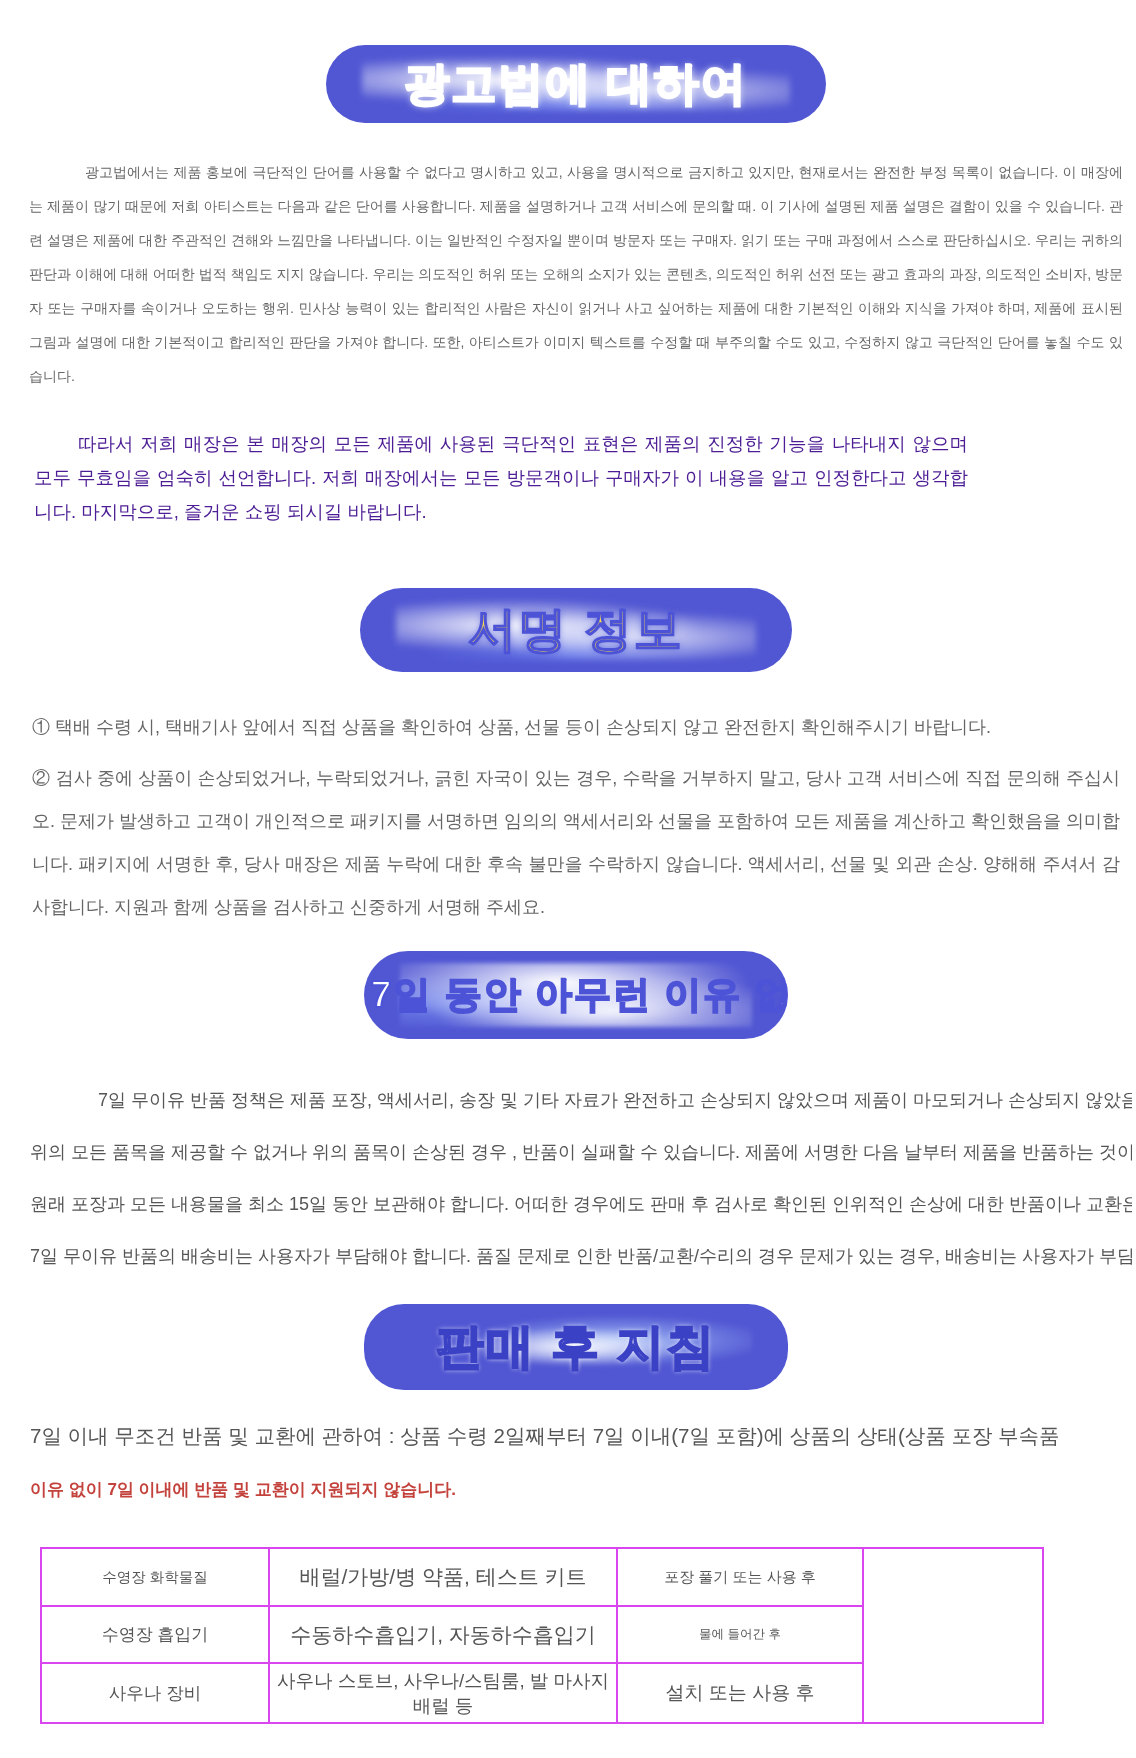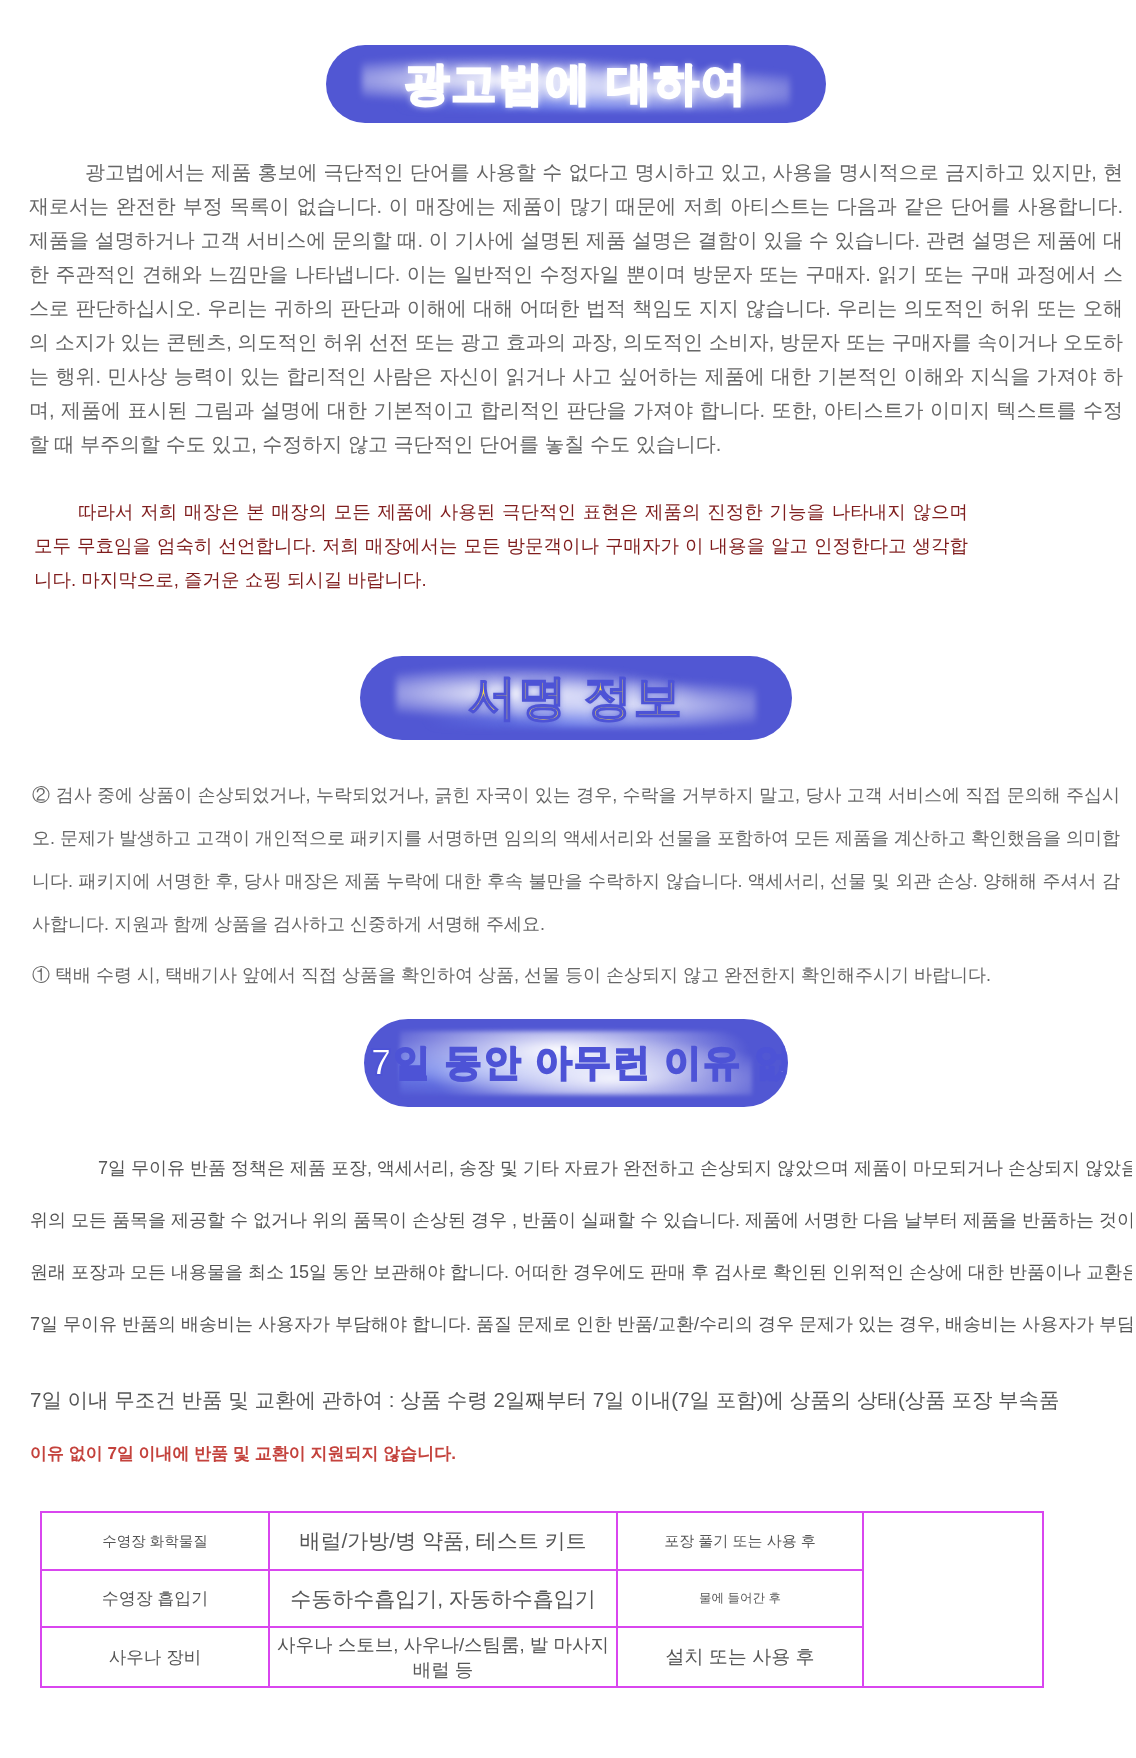--- a/index.html
+++ b/index.html
@@ -45,26 +45,26 @@
   .banner-4::before {
     background:
       radial-gradient(ellipse at 50% 50%, rgba(255,255,255,.95), rgba(255,255,255,0) 45%),
       radial-gradient(ellipse at 62% 40%, rgba(180,210,255,.8), rgba(255,255,255,0) 50%);
     filter:blur(2px);
   }
   .banner-4 .banner-text { font-size:48px; color:#ffffff; -webkit-text-stroke:2px #3b41c4; text-shadow:0 0 5px rgba(255,255,255,.9); }
 
   
   .para-adlaw {
-    width:1102px; margin:28px auto 0; font-size:20px; line-height:34px;
+    width:1102px; margin:28px auto 0; font-size:14px; line-height:34px;
     text-align:justify; text-indent:56px; color:#666;
   }
   .para-red {
     margin:26px 168px 0 18px; font-size:18.5px; line-height:34px;
-    text-align:justify; text-indent:44px; color:#7f1d1d;
+    text-align:justify; text-indent:44px; color:#4c1d95;
   }
   .sig-block { width:1104px; margin:26px auto 0; font-size:18px; line-height:43px; color:#666; }
   .sig-item { text-align:justify; }
 
   .sd-block { margin:31px 6px 0 10px; font-size:18px; line-height:44px; color:#555; }
   .sd-block .sd-line { white-space:nowrap; }
   .sd-block .sd-line:first-child { padding-left:72px; }
 
   .as-block { margin:15px 6px 0 10px; font-size:20.5px; line-height:46px; color:#555; }
   .as-line2 { padding-left:14px; }
@@ -98,35 +98,38 @@
 
   <div class="para-adlaw">광고법에서는 제품 홍보에 극단적인 단어를 사용할 수 없다고 명시하고 있고, 사용을 명시적으로 금지하고 있지만, 현재로서는 완전한 부정 목록이 없습니다. 이 매장에는 제품이 많기 때문에 저희 아티스트는 다음과 같은 단어를 사용합니다. 제품을 설명하거나 고객 서비스에 문의할 때. 이 기사에 설명된 제품 설명은 결함이 있을 수 있습니다. 관련 설명은 제품에 대한 주관적인 견해와 느낌만을 나타냅니다. 이는 일반적인 수정자일 뿐이며 방문자 또는 구매자. 읽기 또는 구매 과정에서 스스로 판단하십시오. 우리는 귀하의 판단과 이해에 대해 어떠한 법적 책임도 지지 않습니다. 우리는 의도적인 허위 또는 오해의 소지가 있는 콘텐츠, 의도적인 허위 선전 또는 광고 효과의 과장, 의도적인 소비자, 방문자 또는 구매자를 속이거나 오도하는 행위. 민사상 능력이 있는 합리적인 사람은 자신이 읽거나 사고 싶어하는 제품에 대한 기본적인 이해와 지식을 가져야 하며, 제품에 표시된 그림과 설명에 대한 기본적이고 합리적인 판단을 가져야 합니다. 또한, 아티스트가 이미지 텍스트를 수정할 때 부주의할 수도 있고, 수정하지 않고 극단적인 단어를 놓칠 수도 있습니다.</div>
 
   <div class="para-red">따라서 저희 매장은 본 매장의 모든 제품에 사용된 극단적인 표현은 제품의 진정한 기능을 나타내지 않으며 모두 무효임을 엄숙히 선언합니다. 저희 매장에서는 모든 방문객이나 구매자가 이 내용을 알고 인정한다고 생각합니다. 마지막으로, 즐거운 쇼핑 되시길 바랍니다.</div>
 
   <div class="banner banner-2">
     <span class="banner-text">서명 정보</span>
   </div>
 
   <div class="sig-block">
+    <div class="sig-item">① 택배 수령 시, 택배기사 앞에서 직접 상품을 확인하여 상품, 선물 등이 손상되지 않고 완전한지 확인해주시기 바랍니다.</div>
     <div class="sig-item">② 검사 중에 상품이 손상되었거나, 누락되었거나, 긁힌 자국이 있는 경우, 수락을 거부하지 말고, 당사 고객 서비스에 직접 문의해 주십시오. 문제가 발생하고 고객이 개인적으로 패키지를 서명하면 임의의 액세서리와 선물을 포함하여 모든 제품을 계산하고 확인했음을 의미합니다. 패키지에 서명한 후, 당사 매장은 제품 누락에 대한 후속 불만을 수락하지 않습니다. 액세서리, 선물 및 외관 손상. 양해해 주셔서 감사합니다. 지원과 함께 상품을 검사하고 신중하게 서명해 주세요.</div>
-    <div class="sig-item">① 택배 수령 시, 택배기사 앞에서 직접 상품을 확인하여 상품, 선물 등이 손상되지 않고 완전한지 확인해주시기 바랍니다.</div>
   </div>
 
   <div class="banner banner-3">
     <span class="banner-text">약 7일 동안 아무런 이유 없이</span>
   </div>
 
   <div class="sd-block">
     <div class="sd-line">7일 무이유 반품 정책은 제품 포장, 액세서리, 송장 및 기타 자료가 완전하고 손상되지 않았으며 제품이 마모되거나 손상되지 않았음을 요구합니다.</div>
     <div class="sd-line">위의 모든 품목을 제공할 수 없거나 위의 품목이 손상된 경우 , 반품이 실패할 수 있습니다. 제품에 서명한 다음 날부터 제품을 반품하는 것이 좋습니다. ,</div>
     <div class="sd-line">원래 포장과 모든 내용물을 최소 15일 동안 보관해야 합니다. 어떠한 경우에도 판매 후 검사로 확인된 인위적인 손상에 대한 반품이나 교환은 지원하지 않습니다.</div>
     <div class="sd-line">7일 무이유 반품의 배송비는 사용자가 부담해야 합니다. 품질 문제로 인한 반품/교환/수리의 경우 문제가 있는 경우, 배송비는 사용자가 부담합니다.</div>
   </div>
 
+  <div class="banner banner-4">
+    <span class="banner-text">판매 후 지침</span>
+  </div>
 
   <div class="as-block">
     <div class="as-line1">7일 이내 무조건 반품 및 교환에 관하여 : 상품 수령 2일째부터 7일 이내(7일 포함)에 상품의 상태(상품 포장 부속품</div>
     <div class="as-red">이유 없이 7일 이내에 반품 및 교환이 지원되지 않습니다.</div>
   </div>
 
   <table class="spec">
     <tbody>
         <tr class="r1">
       <td class="col-cat cell-cat">수영장 화학물질</td>

